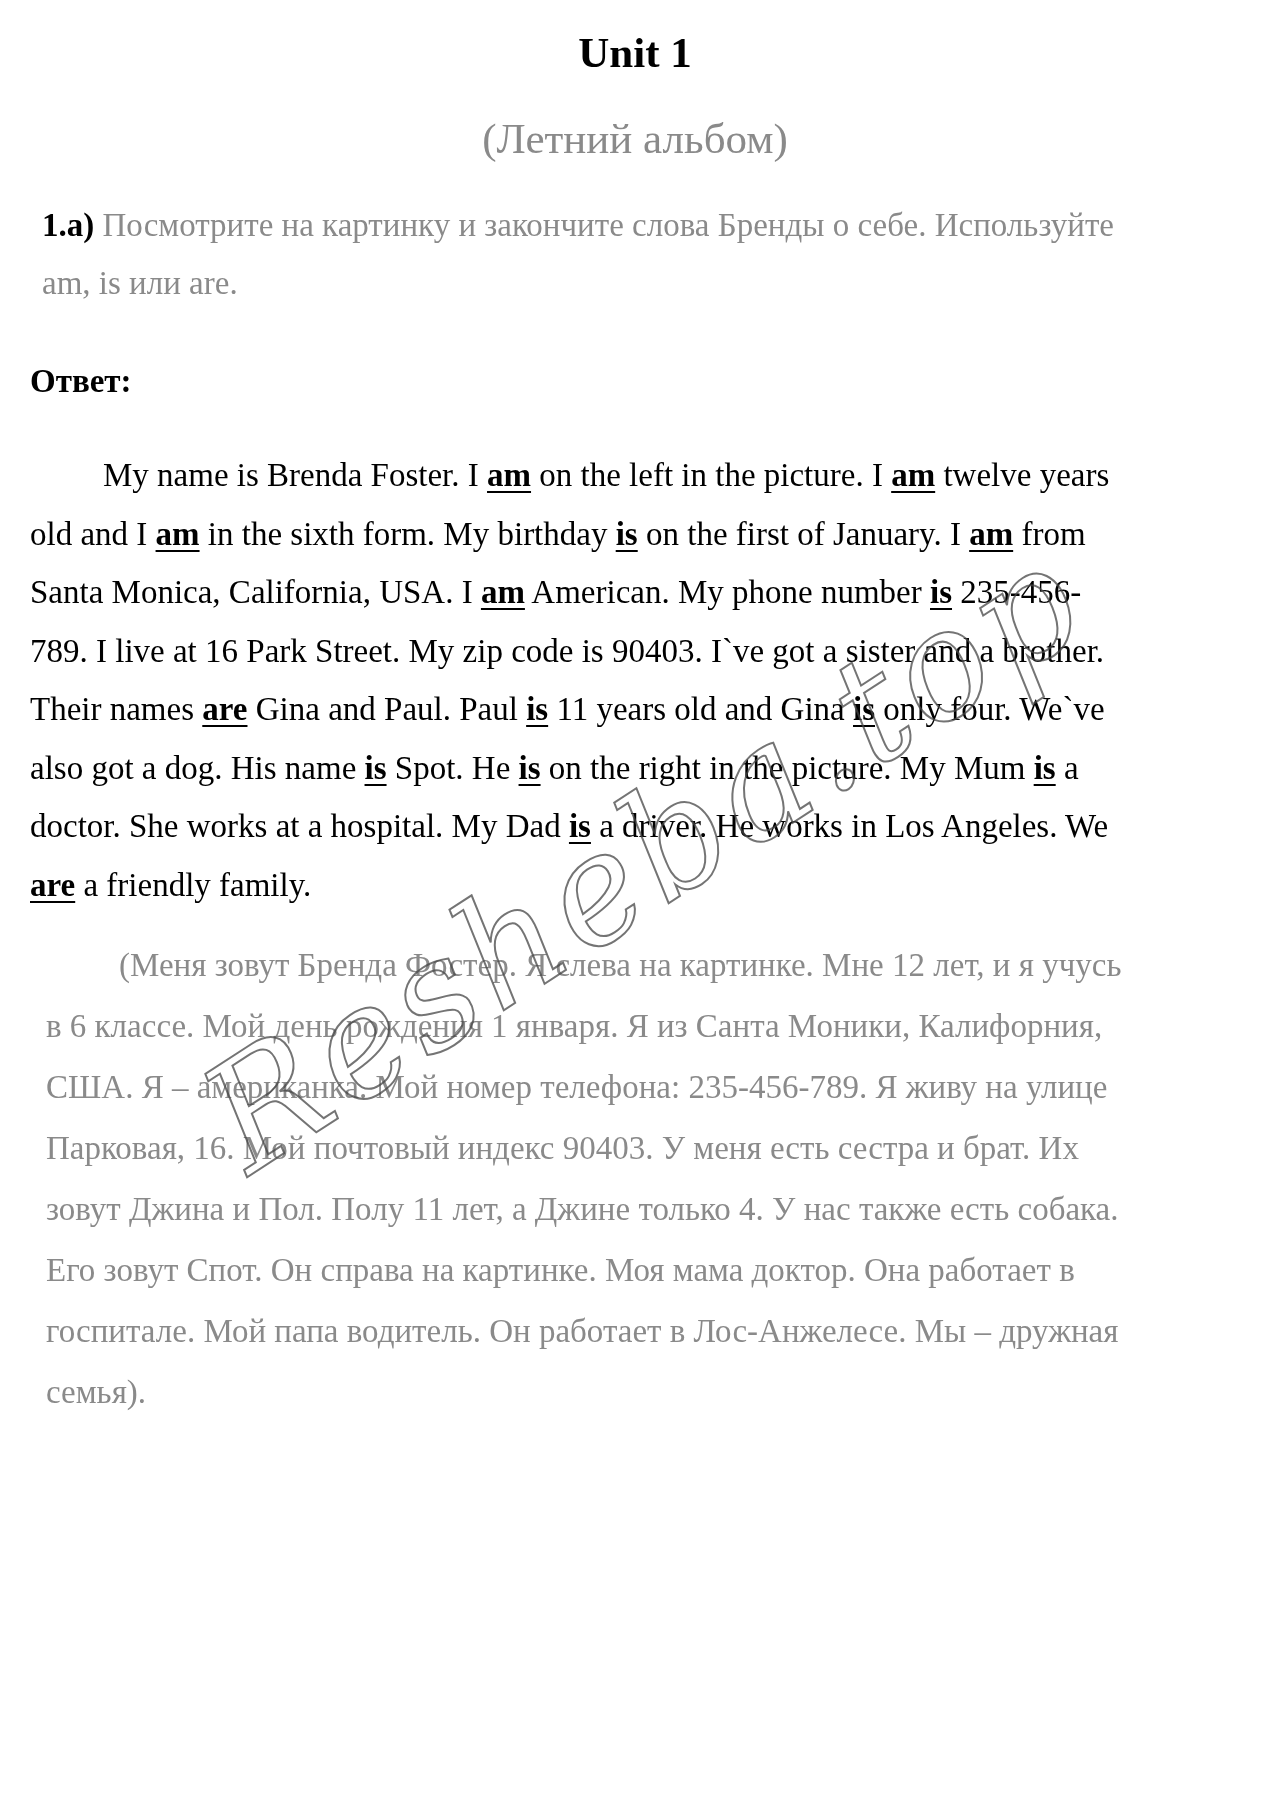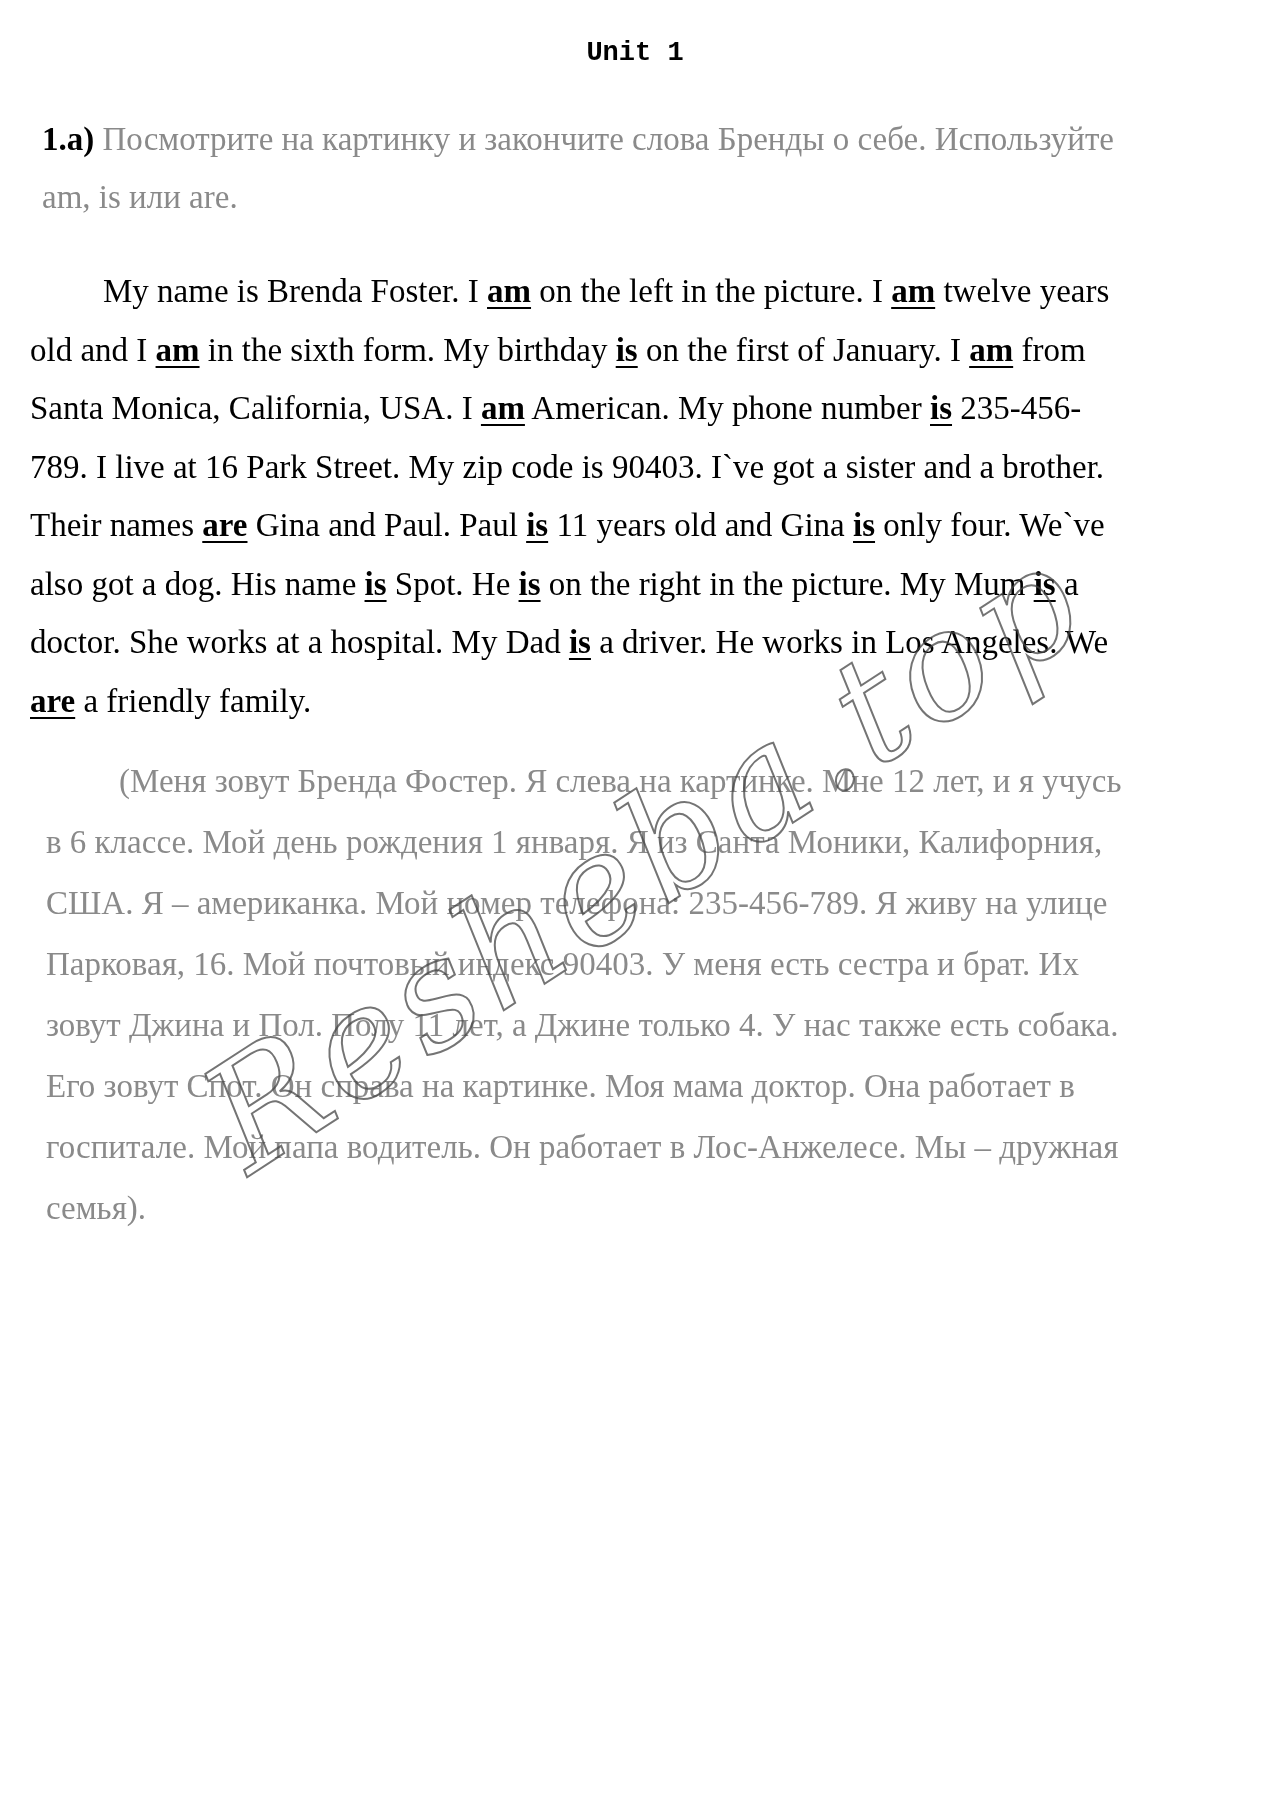--- a/index.html
+++ b/index.html
@@ -17,23 +17,22 @@
     position: relative;
     box-sizing: border-box;
     width: 1285px;
     height: 1793px;
     padding: 24px 90px 30px 30px; 
   }
   .h {
     text-align: center;
     margin: 0 -45px 28px 0; 
     line-height: 58px;
-    font-size: 27px;
+    font-size: 43px;
     font-weight: normal;
-    font-family: Liberation Mono, monospace;
   }
   .bold { font-weight: bold; }
   .muted { color: #8a8a8a; }
   .task {
     margin: 23px 0 0 12px;
     line-height: 58px;
     white-space: normal;
   }
   .answer-label {
     margin: 40px 0 0 0;
@@ -77,24 +76,26 @@
   }
 </style>
 </head>
 <body>
 
 <div class="page">
 
   <div class="watermark">Resheba.top</div>
 
   <h1 class="h bold">Unit 1</h1>
+  <p class="h muted">(Летний альбом)</p>
 
   <p class="task">
     <b>1.a)</b>
     <span class="muted">Посмотрите на картинку и закончите слова Бренды о себе. Используйте<br>am, is или are.</span>
   </p>
 
+  <p class="answer-label">Ответ:</p>
 
   <p class="par"><span>My name is Brenda Foster. I </span><u>am</u><span> on the left in the picture. I </span><u>am</u><span> twelve years</span><br><span>old and I </span><u>am</u><span> in the sixth form. My birthday </span><u>is</u><span> on the first of January. I </span><u>am</u><span> from</span><br><span>Santa Monica, California, USA. I </span><u>am</u><span> American. My phone number </span><u>is</u><span> 235-456-</span><br><span>789. I live at 16 Park Street. My zip code is 90403. I`ve got a sister and a brother.</span><br><span>Their names </span><u>are</u><span> Gina and Paul. Paul </span><u>is</u><span> 11 years old and Gina </span><u>is</u><span> only four. We`ve</span><br><span>also got a dog. His name </span><u>is</u><span> Spot. He </span><u>is</u><span> on the right in the picture. My Mum </span><u>is</u><span> a</span><br><span>doctor. She works at a hospital. My Dad </span><u>is</u><span> a driver. He works in Los Angeles. We</span><br><u>are</u><span> a friendly family.</span></p>
 
   <p class="par par-ru muted">(Меня зовут Бренда Фостер. Я слева на картинке. Мне 12 лет, и я учусь<br>в 6 классе. Мой день рождения 1 января. Я из Санта Моники, Калифорния,<br>США. Я – американка. Мой номер телефона: 235-456-789. Я живу на улице<br>Парковая, 16. Мой почтовый индекс 90403. У меня есть сестра и брат. Их<br>зовут Джина и Пол. Полу 11 лет, а Джине только 4. У нас также есть собака.<br>Его зовут Спот. Он справа на картинке. Моя мама доктор. Она работает в<br>госпитале. Мой папа водитель. Он работает в Лос-Анжелесе. Мы – дружная<br>семья).</p>
 
 </div>
 
 </body></html>

